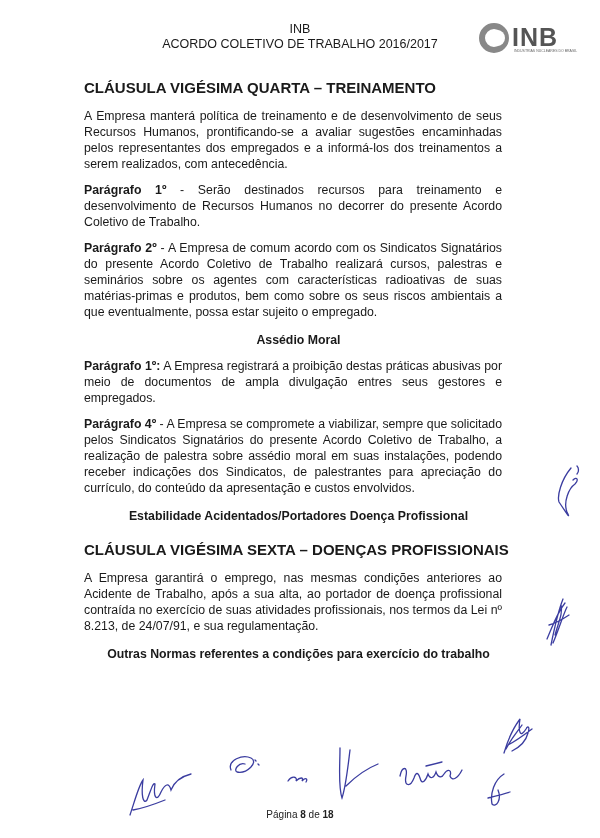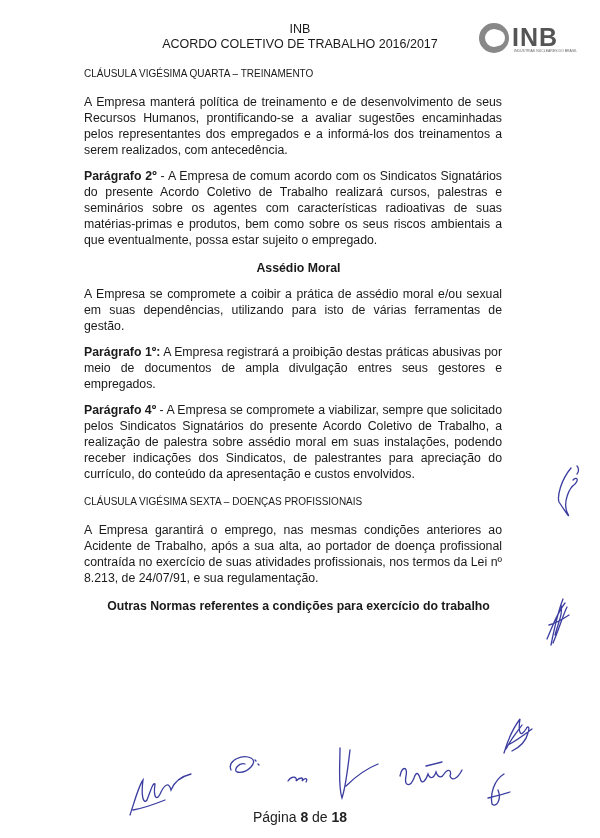--- a/index.html
+++ b/index.html
@@ -5,25 +5,25 @@
   html, body { margin: 0; padding: 0; }
   body {
     width: 600px; height: 838px; background: #ffffff; position: relative; overflow: hidden;
     font-family: "Liberation Sans", sans-serif; color: #1a1a1a;
   }
   .header { position: absolute; top: 22px; left: 0; width: 600px; text-align: center; font-size: 12.5px; line-height: 15px; }
   .logo { position: absolute; left: 478px; top: 22px; width: 92px; height: 34px; }
   .logo-text { position: absolute; left: 34px; top: 1px; font-size: 25px; font-weight: bold; color: #555; letter-spacing: 1px; font-family: "Liberation Sans", sans-serif; }
   .logo-sub { position: absolute; left: 36px; top: 27px; font-size: 3.5px; color: #666; white-space: nowrap; }
   .content { position: absolute; left: 84px; top: 62px; width: 429px; font-size: 12.3px; line-height: 16px; }
-  .clause-title { font-weight: normal; font-size: 10px; margin: 4px 0 12px 0; }
+  .clause-title { font-weight: bold; font-size: 15px; margin: 18px 0 12px 0; }
   .section-title { font-weight: bold; text-align: center; margin: 0 0 10px 0; }
   p { margin: 0 11px 10px 0; text-align: justify; }
   .b { font-weight: bold; }
-  .footer { position: absolute; top: 809px; left: 0; width: 600px; text-align: center; font-size: 14px; color: #222; }
+  .footer { position: absolute; top: 809px; left: 0; width: 600px; text-align: center; font-size: 10px; color: #222; }
   .footer .num { font-weight: bold; }
   .sig { position: absolute; }
   .sig path { fill: none; stroke: #3b3da0; stroke-width: 1.3; stroke-linecap: round; }
 </style>
 </head>
 <body>
 
 <div class="header">
   <div>INB</div>
   <div>ACORDO COLETIVO DE TRABALHO 2016/2017</div>
@@ -35,27 +35,28 @@
     <circle cx="19" cy="16" r="8" fill="#fff"></circle>
   </svg>
   <span class="logo-text">INB</span>
   <span class="logo-sub">INDÚSTRIAS NUCLEARES DO BRASIL</span>
 </div>
 
 <div class="content">
 
   <div class="clause-title">CLÁUSULA VIGÉSIMA QUARTA – TREINAMENTO</div>
   <p>A Empresa manterá política de treinamento e de desenvolvimento de seus Recursos Humanos, prontificando-se a avaliar sugestões encaminhadas pelos representantes dos empregados e a informá-los dos treinamentos a serem realizados, com antecedência.</p>
+  <p><span class="b">Parágrafo 1º</span><span> - </span><span>Serão destinados recursos para treinamento e desenvolvimento de Recursos Humanos no decorrer do presente Acordo Coletivo de Trabalho.</span></p>
   <p style="margin-bottom:12px"><span class="b">Parágrafo 2º</span><span> - </span><span>A Empresa de comum acordo com os Sindicatos Signatários do presente Acordo Coletivo de Trabalho realizará cursos, palestras e seminários sobre os agentes com características radioativas de suas matérias-primas e produtos, bem como sobre os seus riscos ambientais a que eventualmente, possa estar sujeito o empregado.</span></p>
 
   <div class="section-title">Assédio Moral</div>
-  <p>A Empresa se compromete a coibir a prática de assédio moral e/ou sexual em suas dependências, utilizando para isto de várias ferramentas de gestão.</p>
   <p><span class="b">Parágrafo 1º:</span><span> </span><span>A Empresa registrará a proibição destas práticas abusivas por meio de documentos de ampla divulgação entres seus gestores e empregados.</span></p>
   <p style="margin-bottom:12px"><span class="b">Parágrafo 4º</span><span> - </span><span>A Empresa se compromete a viabilizar, sempre que solicitado pelos Sindicatos Signatários do presente Acordo Coletivo de Trabalho, a realização de palestra sobre assédio moral em suas instalações, podendo receber indicações dos Sindicatos, de palestrantes para apreciação do currículo, do conteúdo da apresentação e custos envolvidos.</span></p>
 
+  <div class="section-title">Estabilidade Acidentados/Portadores Doença Profissional</div>
   <div class="clause-title">CLÁUSULA VIGÉSIMA SEXTA – DOENÇAS PROFISSIONAIS</div>
   <p style="margin-bottom:12px">A Empresa garantirá o emprego, nas mesmas condições anteriores ao Acidente de Trabalho, após a sua alta, ao portador de doença profissional contraída no exercício de suas atividades profissionais, nos termos da Lei nº 8.213, de 24/07/91, e sua regulamentação.</p>
 
   <div class="section-title">Outras Normas referentes a condições para exercício do trabalho</div>
 </div>
 
 <svg class="sig" style="left:125px;top:770px" width="70" height="50" viewBox="0 0 70 50">
   <path d="M5 45 C10 30 14 15 18 10 C16 25 18 35 22 30 C26 20 28 12 30 14 C28 28 32 32 36 22 C40 14 44 12 46 20 C50 10 58 6 66 4 M8 40 C20 38 30 34 40 30"></path>
 </svg>
 <svg class="sig" style="left:225px;top:752px" width="40" height="28" viewBox="0 0 40 28">

